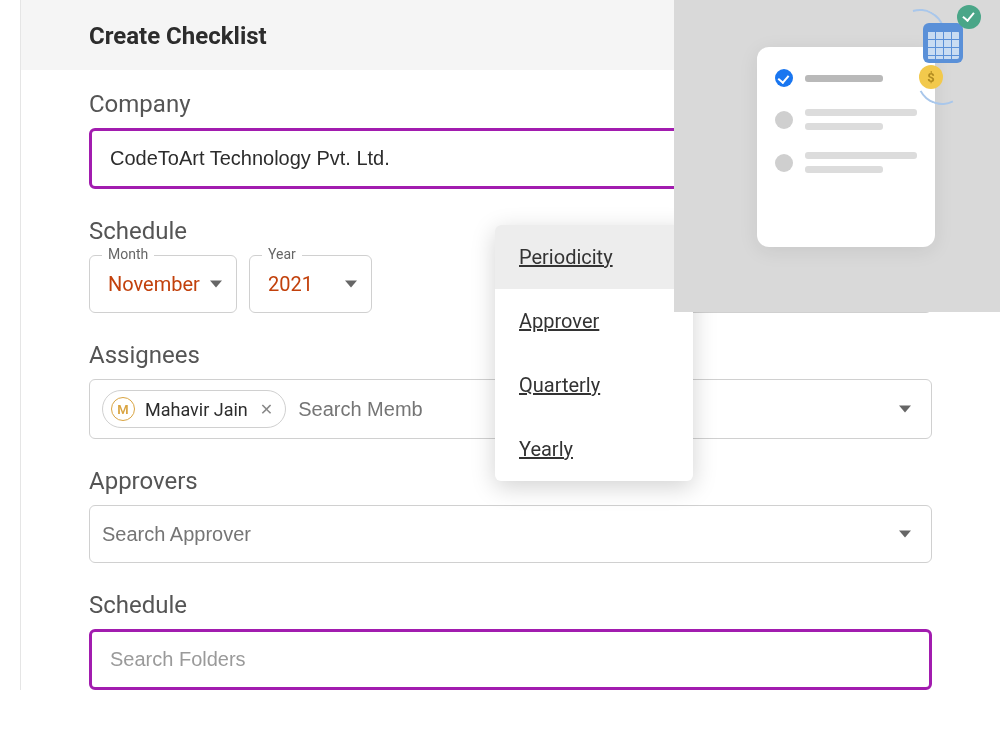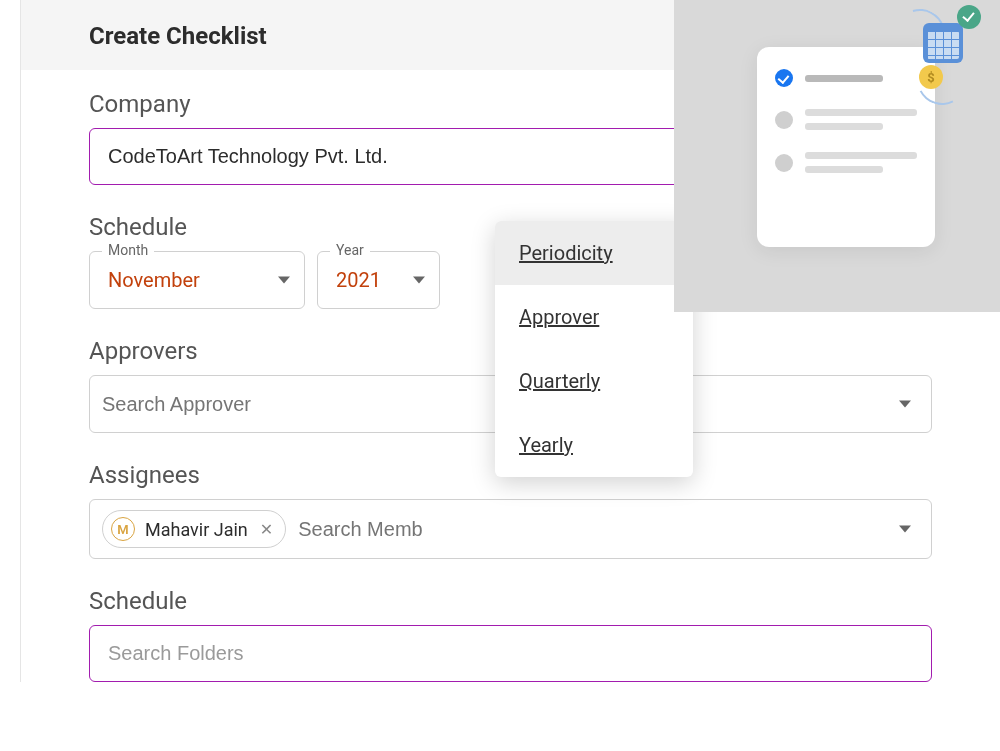--- a/index.html
+++ b/index.html
@@ -8,31 +8,31 @@
 .page { padding: 0; }
 
 .header-bar { background: #f5f5f5; padding: 22px 68px 20px 68px; border-left: 1px solid #e5e5e5; margin-left: 20px; }
 .page-title { font-size: 24px; font-weight: 700; color: #2c2c2c; }
 
 .form-area { padding: 20px 68px 0 68px; border-left: 1px solid #e5e5e5; margin-left: 20px; }
 
 .field-group { margin-bottom: 28px; }
 .field-label { font-size: 24px; color: #555; margin-bottom: 10px; display: block; }
 
-.text-input { width: 100%; border: 1px solid #a21caf; border-radius: 6px; padding: 16px 18px; font-size: 20px; color: #2c2c2c; background: #fff; }
+.text-input { width: 100%; border: 3px solid #a21caf; border-radius: 6px; padding: 16px 18px; font-size: 20px; color: #2c2c2c; background: #fff; }
 .text-input::placeholder { color: #9a9a9a; }
 
 .schedule-row { display: flex; gap: 12px; position: relative; }
 
 .select-box { position: relative; border: 1px solid #d0d0d0; border-radius: 6px; background: #fff; padding: 16px 44px 16px 18px; display: flex; align-items: center; }
 .select-box .floating-label { position: absolute; top: -10px; left: 12px; background: #fff; padding: 0 6px; font-size: 14px; color: #666; }
 .select-value { font-size: 20px; color: #c2410c; }
 .caret { position: absolute; right: 14px; top: 50%; transform: translateY(-50%); width: 0; height: 0; border-left: 6px solid transparent; border-right: 6px solid transparent; border-top: 7px solid #666; }
 
-.month-box { width: 216px; }
+.month-box { width: 148px; }
 .year-box { width: 123px; }
 .create-box { flex: 1; min-width: 200px; }
 
 .dropdown { position: absolute; left: 406px; top: -30px; width: 198px; background: #fff; border-radius: 6px; box-shadow: 0 6px 24px rgba(0,0,0,0.18); z-index: 10; overflow: hidden; }
 .dropdown-item { padding: 20px 24px; font-size: 20px; color: #333; cursor: pointer; text-decoration: underline; }
 .dropdown-item.selected { background: #ededed; }
 
 .chip-input { width: 100%; border: 1px solid #d0d0d0; border-radius: 6px; padding: 10px 44px 10px 12px; display: flex; align-items: center; gap: 12px; position: relative; min-height: 58px; }
 .chip { display: inline-flex; align-items: center; gap: 10px; border: 1px solid #d0d0d0; border-radius: 20px; padding: 6px 12px 6px 8px; background: #fff; }
 .chip-avatar { width: 24px; height: 24px; border-radius: 50%; border: 1.5px solid #d9a441; color: #d9a441; display: flex; align-items: center; justify-content: center; font-size: 13px; font-weight: 600; background: #fff; }
@@ -101,36 +101,36 @@
           <div class="dropdown-item selected">Periodicity</div>
           <div class="dropdown-item">Approver</div>
           <div class="dropdown-item">Quarterly</div>
           <div class="dropdown-item">Yearly</div>
         </div>
 
       </div>
     </div>
 
     <div class="field-group">
-      <label class="field-label">Approvers</label>
-      <div class="chip-input">
-        <input class="placeholder" placeholder="Search Approver" style="">
-        <span class="caret"></span>
-      </div>
-    </div>
-
-    <div class="field-group">
       <label class="field-label">Assignees</label>
       <div class="chip-input">
         <span class="chip">
           <span class="chip-avatar">M</span>
           <span class="chip-label">Mahavir Jain</span>
           <span class="chip-x">✕</span>
         </span>
         <input class="placeholder" placeholder="Search Memb" style="">
+        <span class="caret"></span>
+      </div>
+    </div>
+
+    <div class="field-group">
+      <label class="field-label">Approvers</label>
+      <div class="chip-input">
+        <input class="placeholder" placeholder="Search Approver" style="">
         <span class="caret"></span>
       </div>
     </div>
 
     <div class="field-group">
       <label class="field-label">Schedule</label>
       <input class="text-input" type="text" placeholder="Search Folders" style="">
     </div>
 
   </div>

